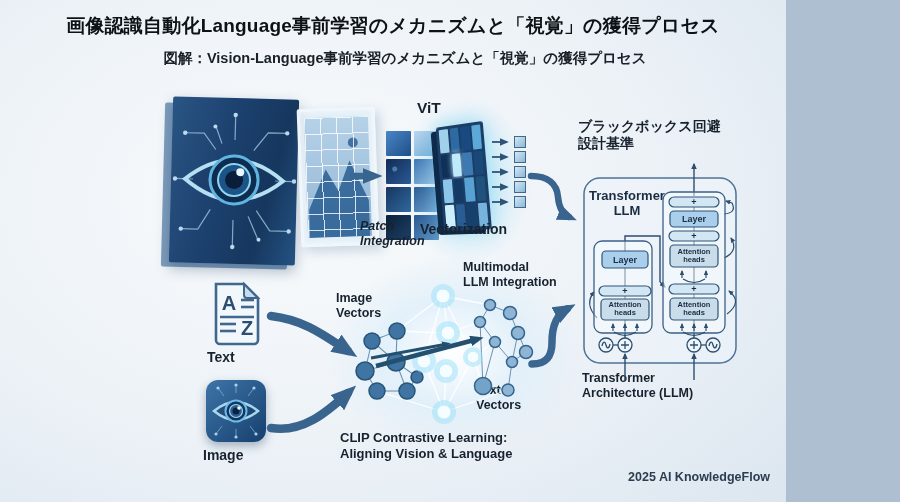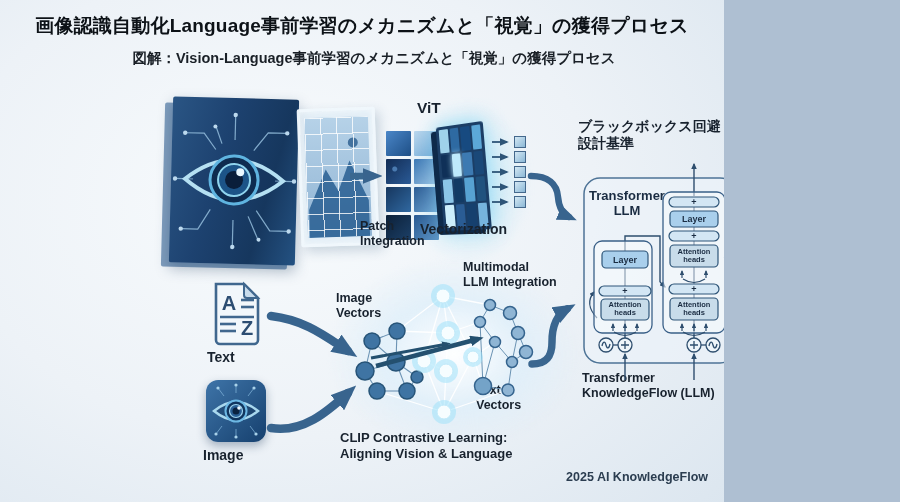--- a/index.html
+++ b/index.html
@@ -1,17 +1,17 @@
 <!DOCTYPE html>
 <html><head>
 <meta charset="utf-8">
 <style>
   html,body{margin:0;padding:0;background:#aebfd2;}
   .stage{
-    position:relative;width:724px;height:502px;overflow:hidden;
+    position:relative;width:786px;height:502px;overflow:hidden;
     font-family:"Liberation Sans","DejaVu Sans",sans-serif;
     background:
       radial-gradient(130% 140% at 38% 40%, #f8fbfd 0%, #edf2f7 34%, #dde7f0 62%, #c9d8e7 100%);
   }
   .lbl{position:absolute;color:#18222e;font-weight:600;text-align:left;line-height:1.22;}
   .title{position:absolute;top:13px;left:0;width:100%;text-align:center;
          font-size:19px;font-weight:700;color:#0d1217;letter-spacing:.2px;}
   .subtitle{position:absolute;top:49px;left:0;width:100%;text-align:center;
          font-size:14.5px;font-weight:600;color:#1a2027;padding-left:12px;}
   .credit{position:absolute;top:470px;right:16px;font-size:12.5px;font-weight:600;color:#2b3d50;}
@@ -427,21 +427,21 @@
           </g>
         <g transform="translate(713,345)">
             <circle r="7"></circle>
             <path d="M-4,1 C-3,-4 -1,-4 0,0 C1,4 3,4 4,-1" fill="none"></path>
           </g>
       </g>
     </g>
   </svg>
 
   <div class="lbl" style="left:417px;top:99px;width:60px;font-size:15.5px;font-weight:700;">ViT</div>
-  <div class="lbl" style="left:360px;top:219px;width:80px;font-size:12.5px;">
+  <div class="lbl" style="left:360px;top:219px;width:80px;font-size:12.5px;font-style:italic;">
     <div>Patch</div>
     <div>Integration</div>
   </div>
   <div class="lbl" style="left:420px;top:221px;width:90px;font-size:14px;">Vectorization</div>
 
   <div class="lbl" style="left:578px;top:118px;width:160px;font-size:14px;font-weight:700;">
     <div>ブラックボックス回避</div>
     <div>設計基準</div>
   </div>
 
@@ -457,20 +457,20 @@
     <div>Text</div>
     <div>Vectors</div>
   </div>
   <div class="lbl" style="left:340px;top:430px;width:220px;font-size:13px;">
     <div>CLIP Contrastive Learning:</div>
     <div>Aligning Vision &amp; Language</div>
   </div>
 
   <div class="lbl" style="left:582px;top:371px;width:150px;font-size:12.5px;">
     <div>Transformer</div>
-    <div>KnowledgeFlow (LLM)</div>
+    <div>Architecture (LLM)</div>
   </div>
 
   <div class="lbl" style="left:207px;top:349px;width:60px;font-size:14px;">Text</div>
   <div class="lbl" style="left:203px;top:447px;width:66px;font-size:14px;">Image</div>
 
   <div class="credit">2025 AI KnowledgeFlow</div>
 </div>
 
 </body></html>

